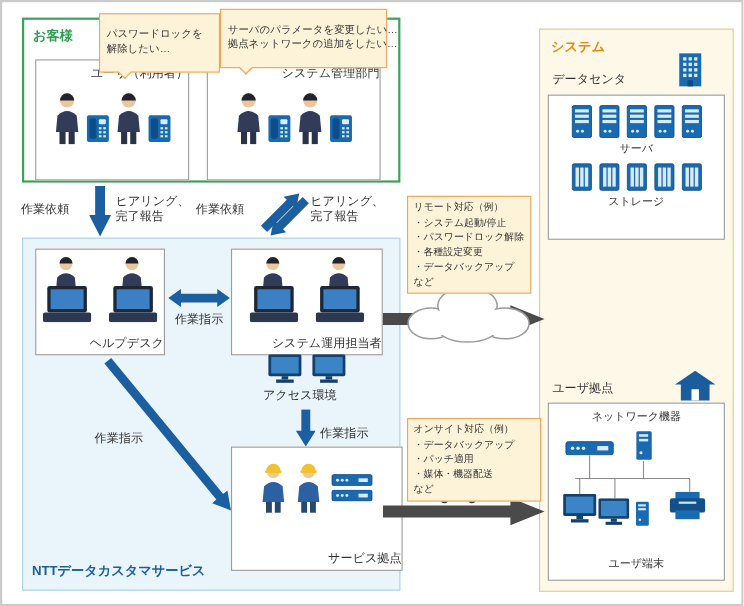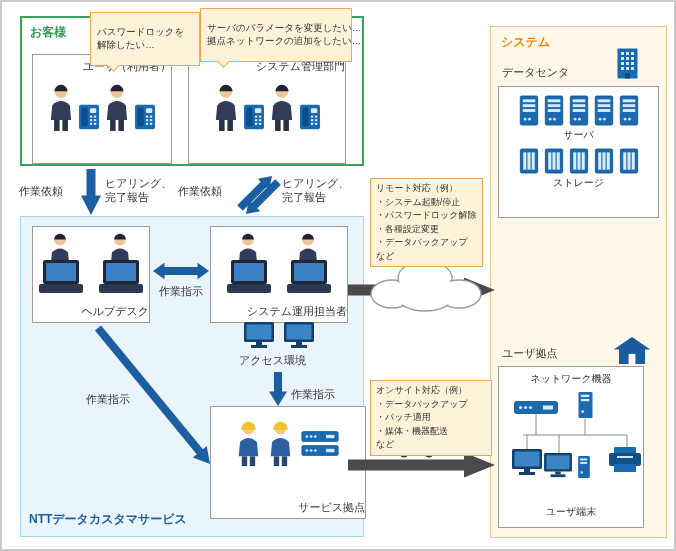--- a/index.html
+++ b/index.html
@@ -394,21 +394,21 @@
       </div>
       <div class="small-label">ストレージ</div>
     </div>
   </div>
 
   <div class="flowtxt" style="left:500px;top:345px">ユーザ拠点</div>
   <svg class="abs" style="left:610px;top:334px;width:40px;height:29px">
       <use href="#sym-house"></use>
     </svg>
 
-  <div class="node" style="left:496px;top:364px;width:146px;height:162px">
+  <div class="node" style="left:496px;top:364px;width:161px;height:162px">
     <div class="small-label" style="margin-top:5px">ネットワーク機器</div>
     <svg class="abs" style="left:0;top:22px" width="161" height="112" viewBox="0 0 161 112">
       <g stroke="#8a8a8a" stroke-width="1" fill="none">
         <path d="M37 25 V46 M86 30 V46 M24 46 H128 M28 46 V60 M60 46 V64 M128 46 V58"></path>
       </g>
       <use href="#sym-switch" x="14" y="12" width="46" height="13"></use>
       <use href="#sym-tower" x="78" y="2" width="17" height="28"></use>
       <use href="#sym-desktop" x="12" y="60" width="32" height="28"></use>
       <use href="#sym-desktop" x="44" y="64" width="30" height="26"></use>
       <use href="#sym-tower" x="78" y="66" width="14" height="24"></use>

